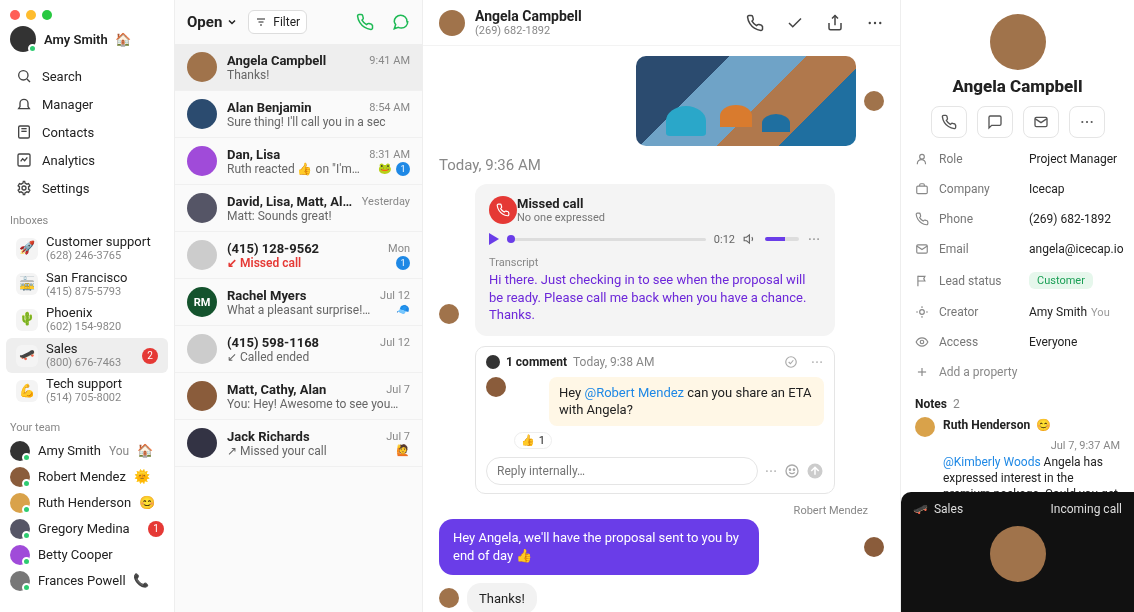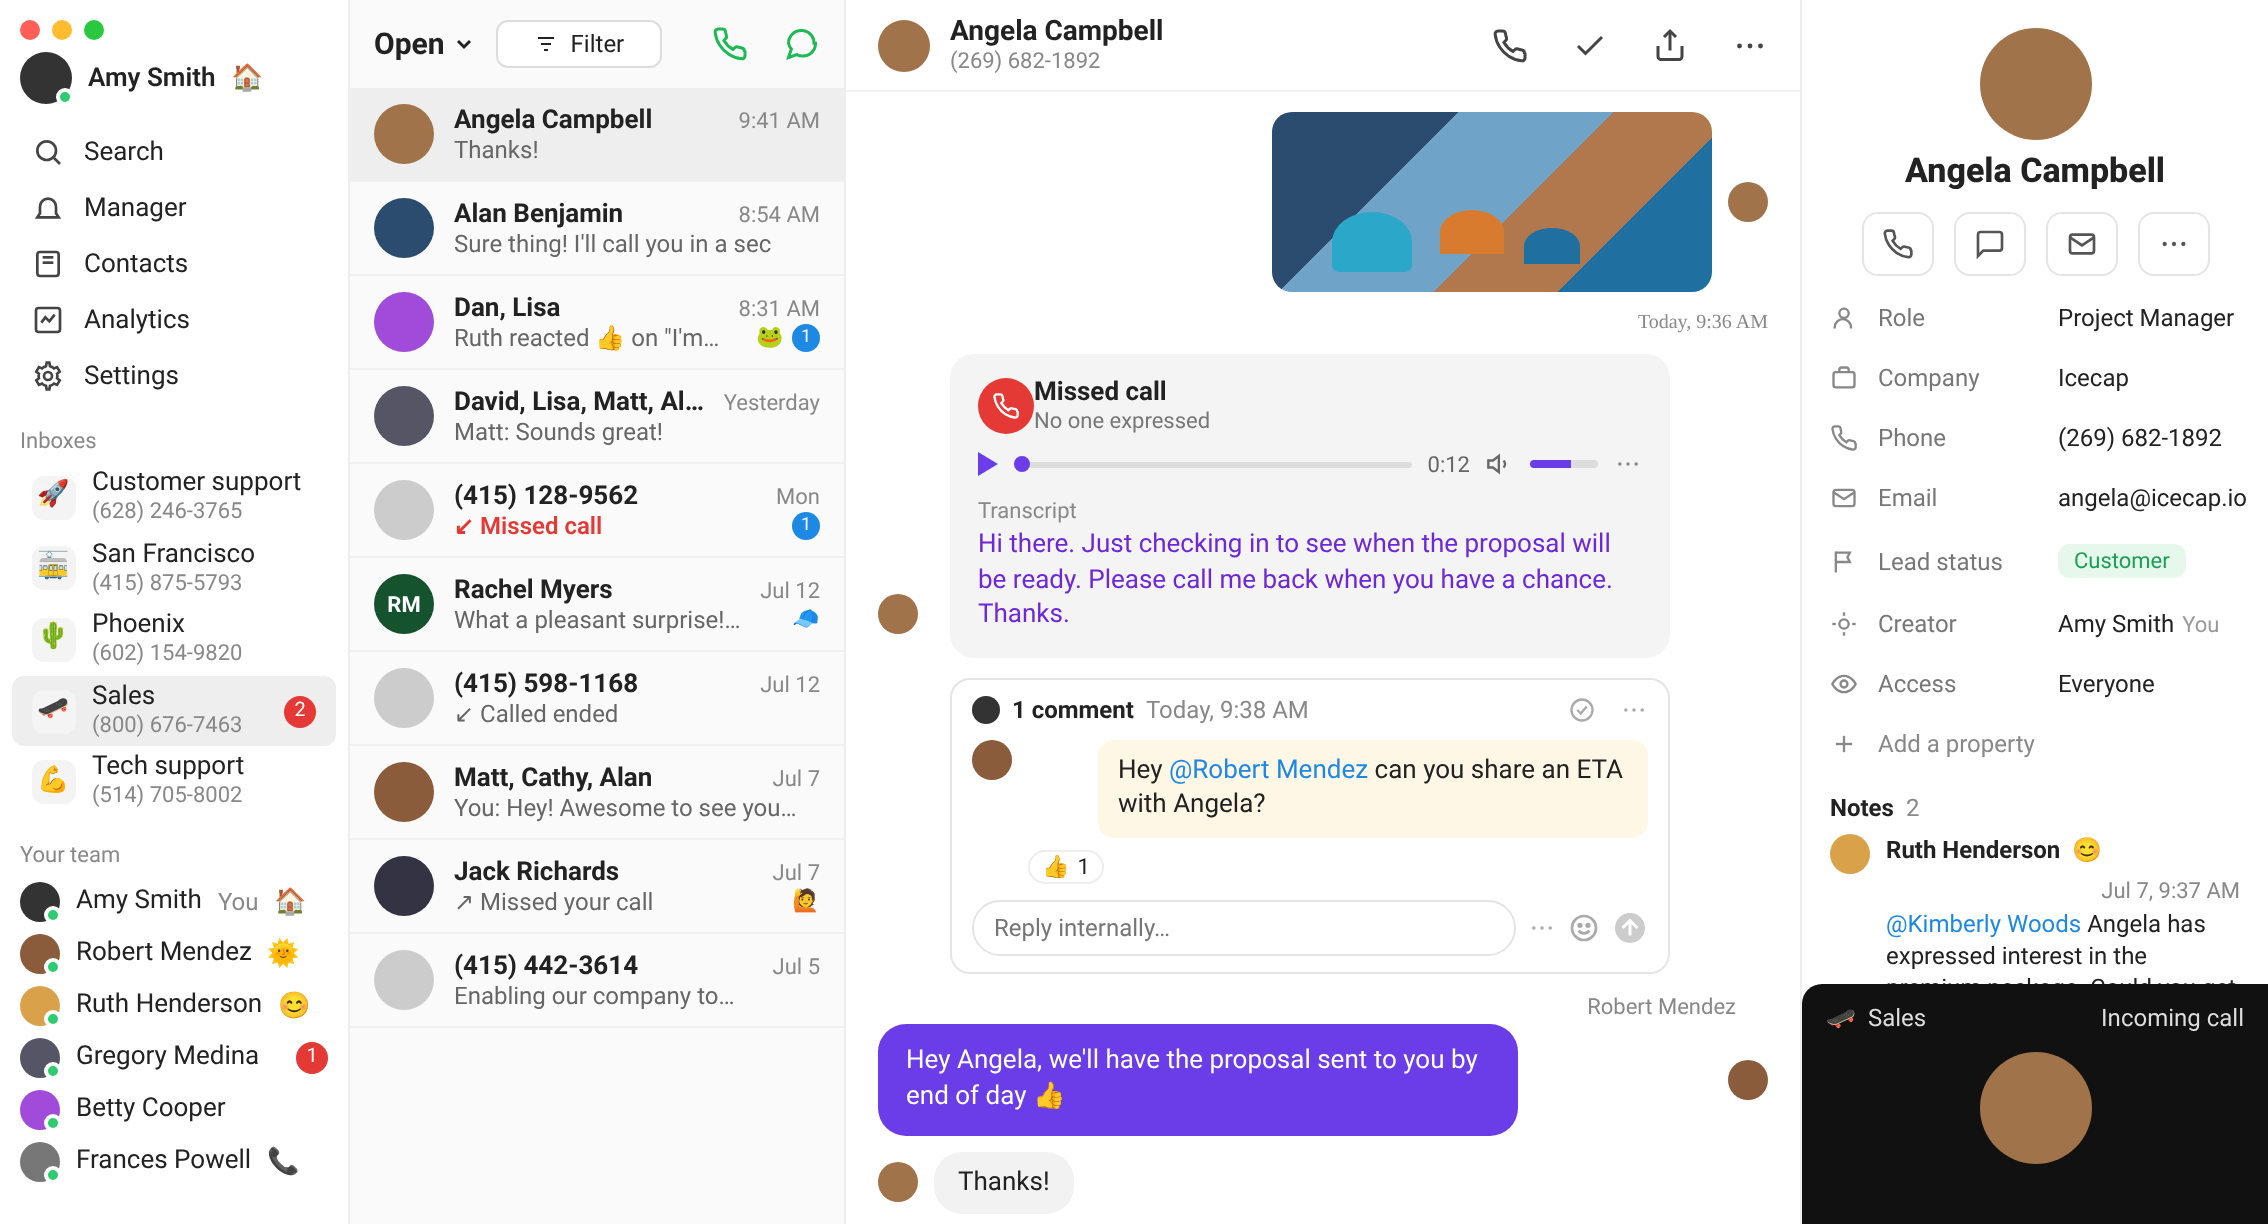--- a/index.html
+++ b/index.html
@@ -25,21 +25,21 @@
 .inbox-ico { width: 22px; height: 22px; border-radius: 6px; background: #f4f4f4; display: flex; align-items: center; justify-content: center; font-size: 13px; flex-shrink: 0; }
 .inbox-sub { font-size: 11px; color: #888; }
 .badge { min-width: 16px; height: 16px; border-radius: 8px; background: #e53935; color: #fff; font-size: 10px; display: flex; align-items: center; justify-content: center; padding: 0 4px; margin-left: auto; }
 .team-item { padding: 3px 10px; gap: 8px; cursor: pointer; position: relative; }
 .you-tag { color: #888; font-size: 12px; }
 
 
 .threads { width: 248px; border-right: 1px solid #eee; background: #fafafa; }
 .threads-head { padding: 10px 12px; gap: 10px; }
 .open-btn { font-weight: 700; font-size: 15px; gap: 4px; cursor: pointer; }
-.filter-btn { border: 1px solid #ddd; border-radius: 6px; padding: 4px 18px; gap: 6px; font-size: 12px; cursor: pointer; background: #fff; }
+.filter-btn { border: 1px solid #ddd; border-radius: 6px; padding: 4px 6px; gap: 6px; font-size: 12px; cursor: pointer; background: #fff; }
 .spacer { flex: 1; }
 .hicon { width: 18px; height: 18px; color: #444; cursor: pointer; }
 .hicon.green { color: #1db954; }
 .thread { padding: 8px 12px; gap: 10px; cursor: pointer; border-bottom: 1px solid #f0f0f0; }
 .thread.sel { background: #eee; }
 .thread .avatar { width: 30px; height: 30px; }
 .th-body { flex: 1; min-width: 0; }
 .th-top { justify-content: space-between; }
 .th-name { font-weight: 700; font-size: 13px; white-space: nowrap; overflow: hidden; text-overflow: ellipsis; }
 .th-time { font-size: 11px; color: #888; flex-shrink: 0; margin-left: 6px; }
@@ -50,21 +50,21 @@
 
 
 .convo { flex: 1; border-right: 1px solid #eee; display: flex; flex-direction: column; overflow: hidden; }
 .convo-head { padding: 8px 16px; gap: 10px; border-bottom: 1px solid #f3f3f3; }
 .convo-head .title { font-weight: 700; font-size: 14px; }
 .convo-head .sub { font-size: 11px; color: #888; }
 .convo-body { flex: 1; overflow-y: auto; padding: 10px 16px 0; }
 .hero-img { margin-left: 170px; width: 220px; height: 90px; border-radius: 10px; background: linear-gradient(135deg,#2b4b6f 0 30%,#6fa3c7 30% 55%,#b0784c 55% 75%,#1f6fa0 75%); position: relative; }
 .hero-img::after { content:""; position:absolute; left:30px; bottom:10px; width:40px; height:30px; background:#2aa7c9; border-radius:50% 50% 10% 10%; box-shadow: 50px -5px 0 -4px #d97b2e, 90px 2px 0 -6px #1f6fa0; }
 .hero-row { justify-content: flex-end; gap: 8px; }
-.daystamp { text-align: right; font-size: 10px; color: #888; margin: 10px 0; font-family: Liberation Serif, serif; }
+.daystamp { text-align: left; font-size: 15px; color: #888; margin: 10px 0; }
 .card { background: #f4f4f4; border-radius: 12px; padding: 12px 14px; margin: 6px 0 6px 36px; max-width: 360px; position: relative; }
 .card-av { position: absolute; left: -36px; top: 6px; }
 .missed-head { }
 .missed-ico { width: 28px; height: 28px; border-radius: 50%; background: #e53935; color: #fff; display: flex; align-items: center; justify-content: center; }
 .missed-title { font-weight: 700; }
 .missed-sub { font-size: 11px; color: #777; }
 .audio { margin-top: 8px; gap: 8px; }
 .play { width: 0; height: 0; border-left: 10px solid #6a3de8; border-top: 6px solid transparent; border-bottom: 6px solid transparent; cursor: pointer; }
 .track { flex: 1; height: 3px; background: #ddd; border-radius: 2px; position: relative; }
 .track::before { content:""; position:absolute; left:0; top:-3px; width:8px; height:8px; border-radius:50%; background:#6a3de8; }
@@ -425,36 +425,20 @@
           </div>
       <div class="row">
         <span class="th-prev ">↗ Missed your call</span>
         <div class="row th-icons">
           <span style="font-size:11px">🙋</span>
 
         </div>
       </div>
     </div>
       </div>
-      <div class="row thread">
-        <div class="avatar" style="background:#ccc"></div>
-    <div class="th-body">
-      <div class="row th-top">
-            <span class="th-name">(415) 442-3614</span>
-        <span class="th-time">Jul 5</span>
-          </div>
-      <div class="row">
-        <span class="th-prev ">Enabling our company to…</span>
-        <div class="row th-icons">
-          
-          
-        </div>
-      </div>
-    </div>
-      </div>
     </div>
 </div>
 
 <div class="convo">
   <div class="row convo-head">
     <div class="avatar" style="background:#a0734b"></div>
     <div class="col">
       <span class="title">Angela Campbell</span>
       <span class="sub">(269) 682-1892</span>
     </div>

